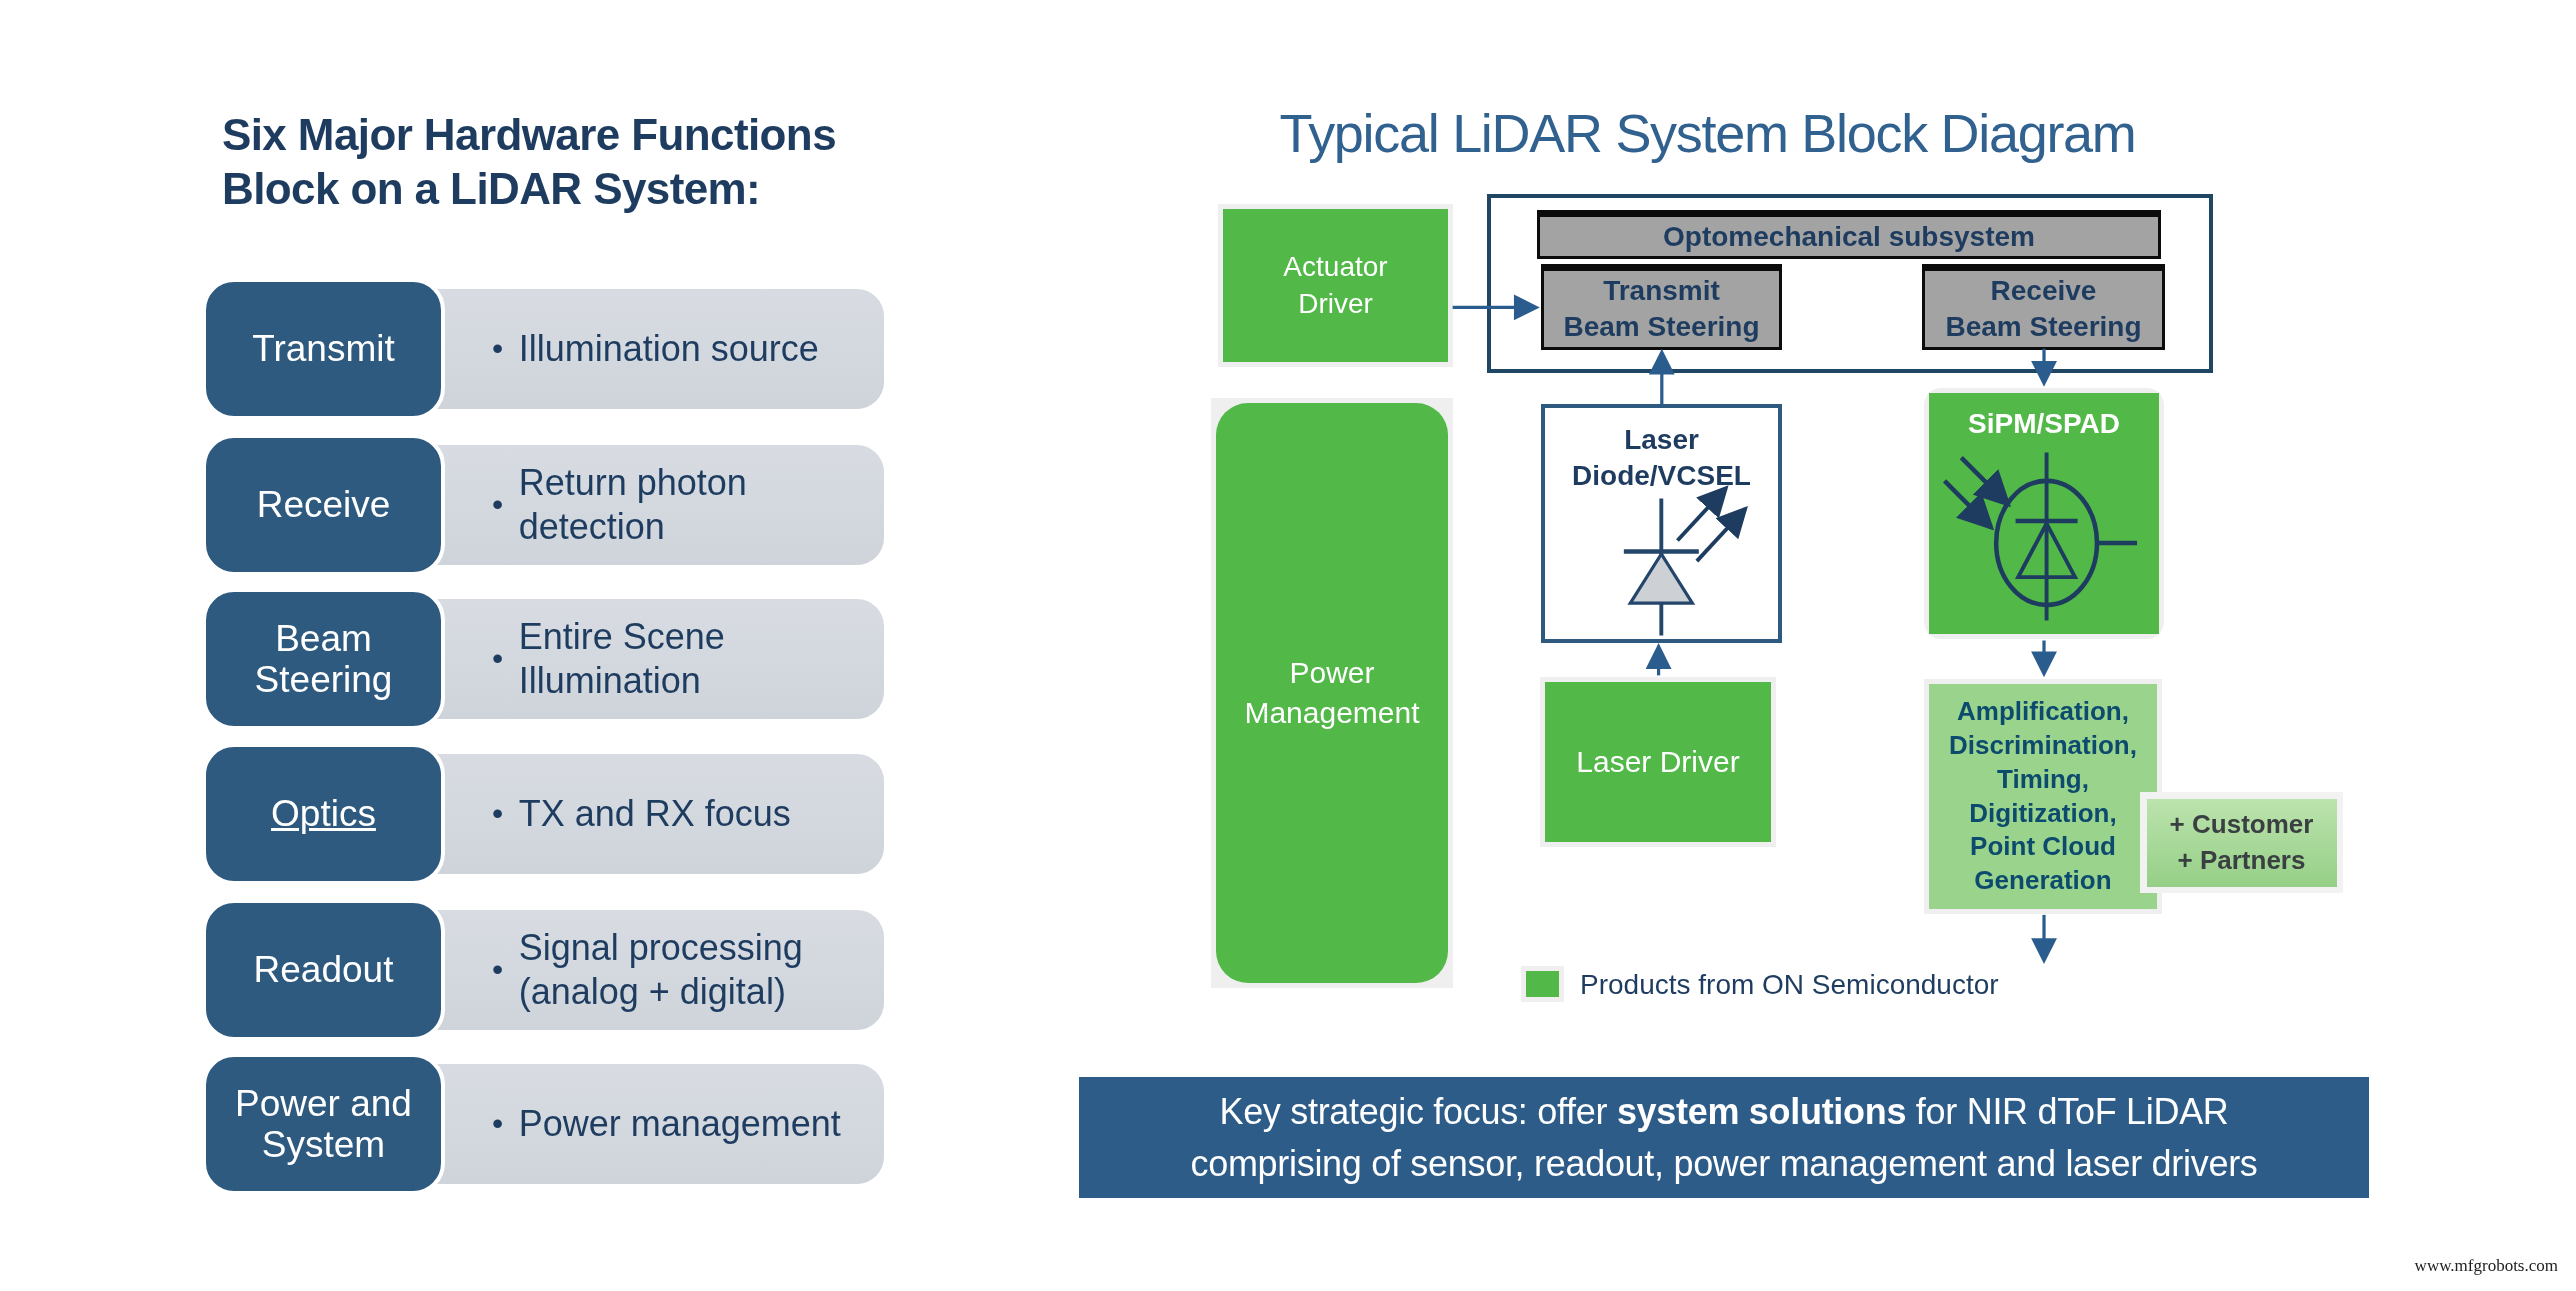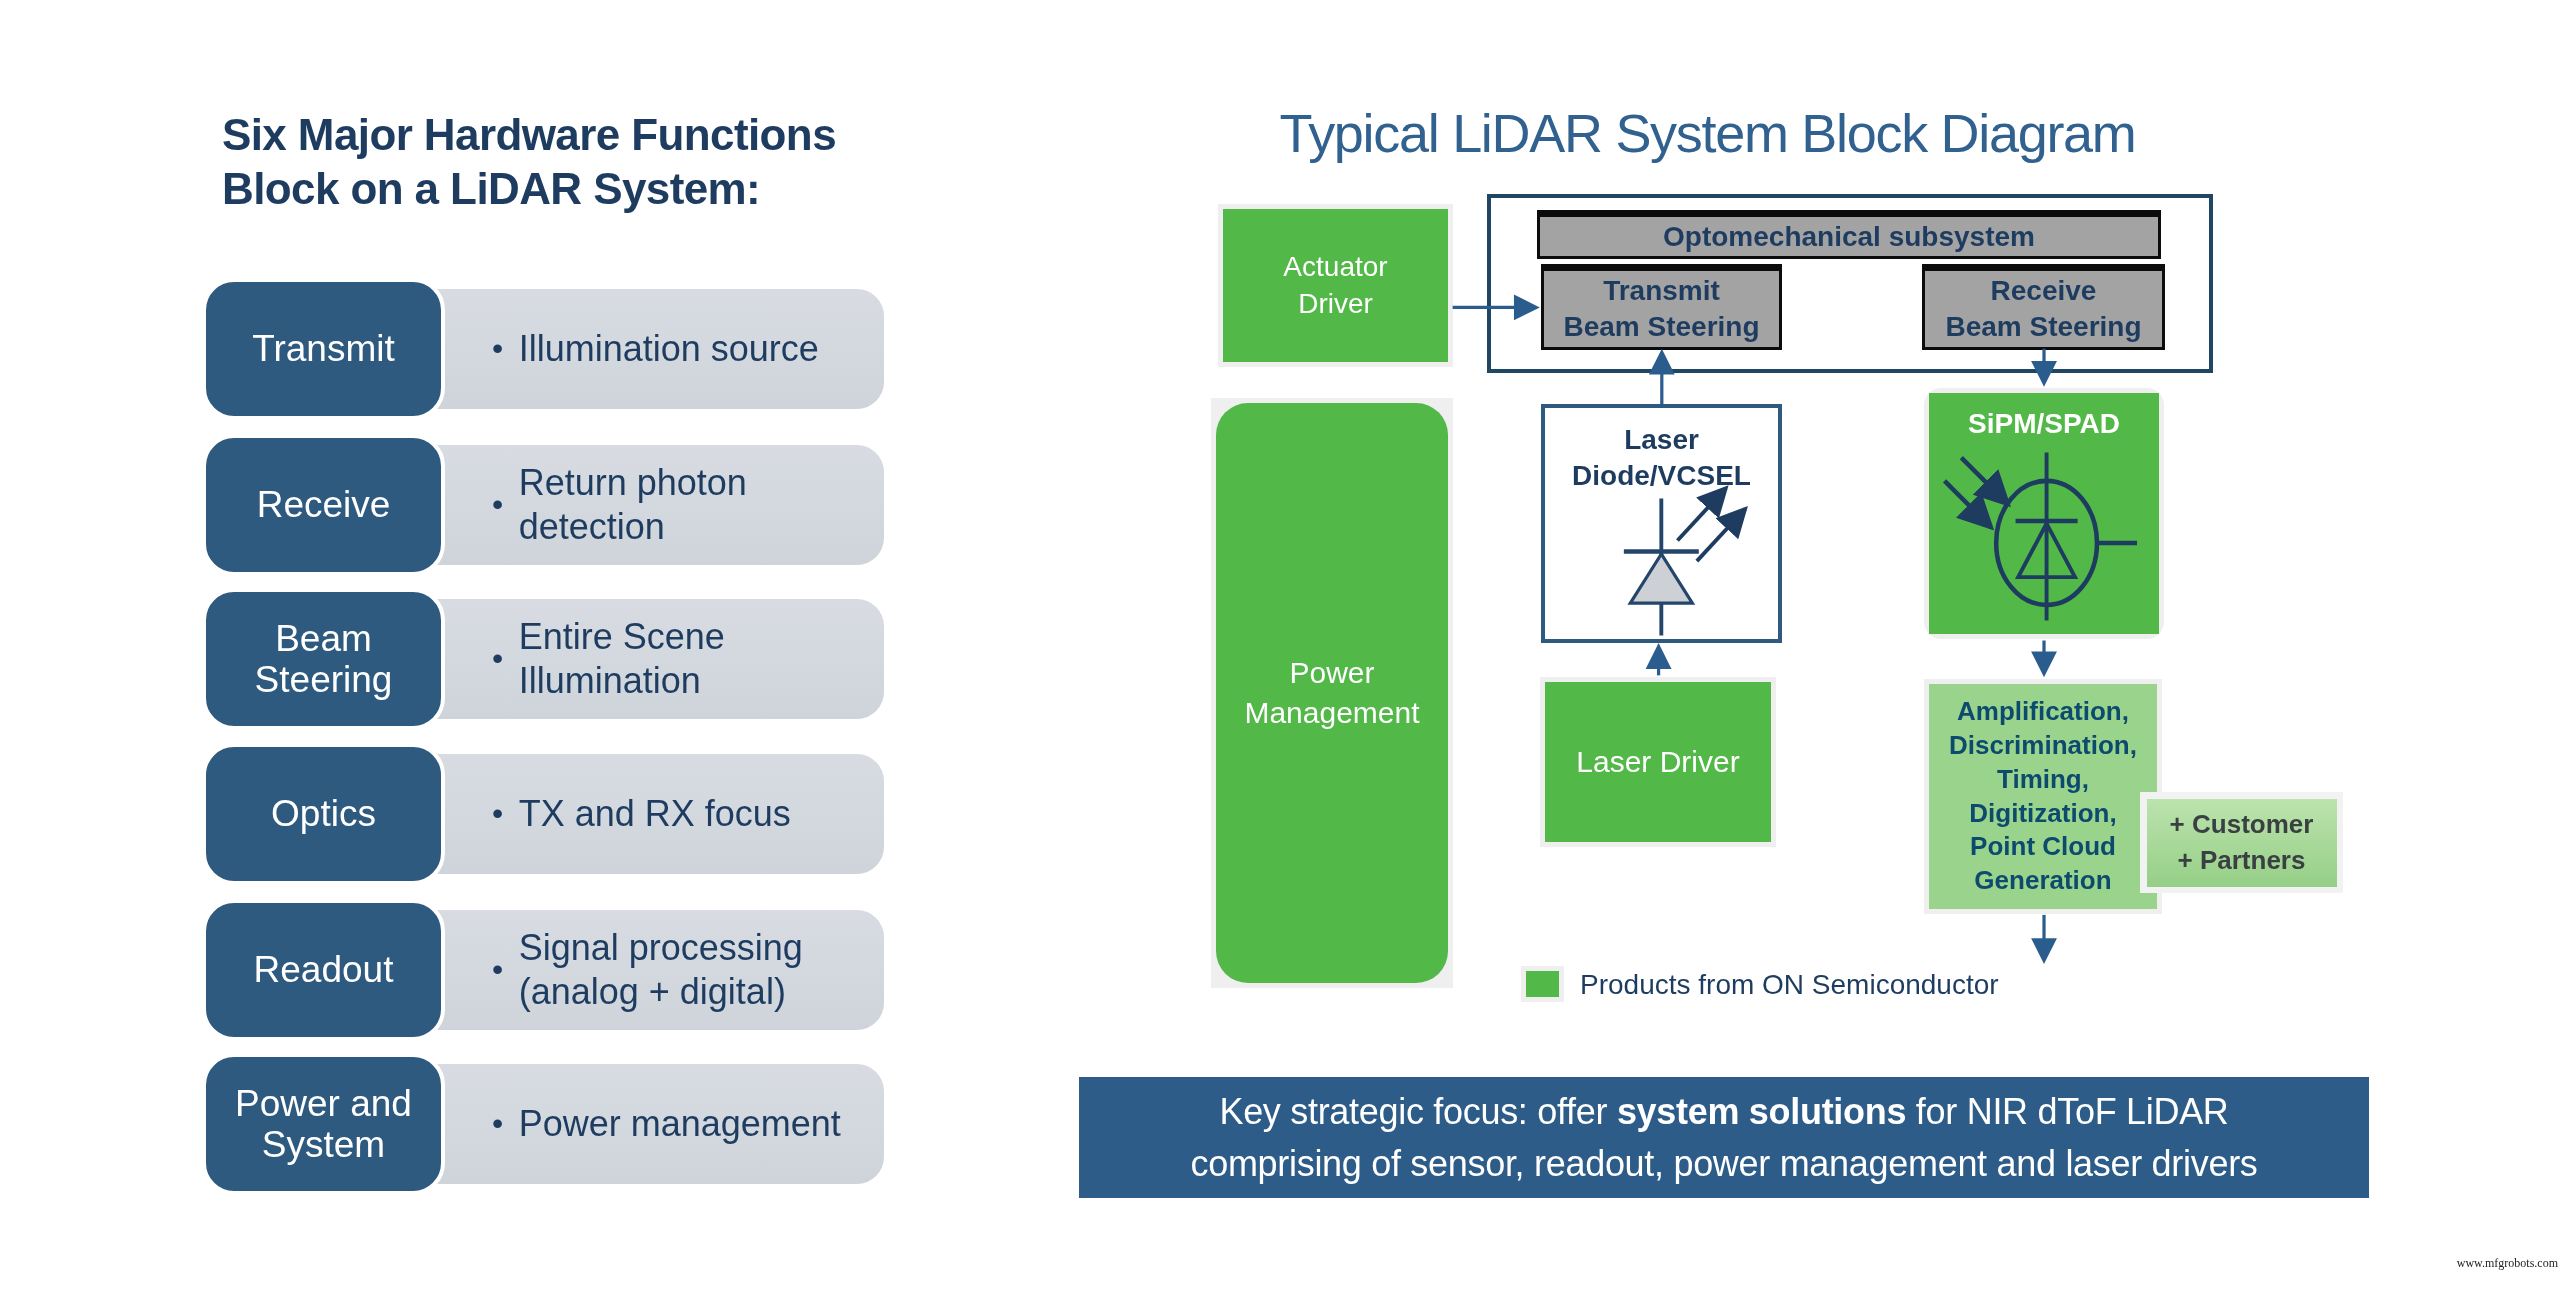--- a/index.html
+++ b/index.html
@@ -36,21 +36,21 @@
   .optomech-container{left:1487px;top:194px;width:726px;height:179px;
     border:4.5px solid #1f4662;background:#ffffff;box-sizing:border-box;}
   .blackbox{border:3.9px solid #0c0c0c;border-top-width:7px;background:#a3a3a3;
     box-sizing:border-box;color:#1e3c5f;font-weight:600;}
   .laserbox{left:1541px;top:404px;width:241px;height:239px;border:4.5px solid #2e5a80;
     background:#ffffff;box-sizing:border-box;}
   .legend-text{left:1580px;top:967px;width:581px;height:36px;display:flex;align-items:center;
     font-size:28px;color:#1e3c5f;}
   .banner{left:1079px;top:1077px;width:1290px;height:121px;background:#2e5c88;color:#ffffff;
     font-size:36px;line-height:1.42;letter-spacing:-0.3px;flex-direction:column;}
-  .footer-url{right:18px;top:1256px;font-family:"Liberation Serif",serif;font-size:12px;color:#222222;}
+  .footer-url{right:18px;top:1256px;font-family:"Liberation Serif",serif;font-size:17px;color:#222222;}
   svg{display:block;}
 </style>
 </head>
 <body>
 
 <div id="slide">
 
   <div class="abs left-title pre">Six Major Hardware Functions
 Block on a LiDAR System:</div>
 
@@ -72,21 +72,21 @@
   <div class="abs row-gray" style="top:599px;"></div>
   <div class="abs row-dark center pre" style="top:588px;">Beam
 Steering</div>
   <div class="abs row-desc" style="top:588px;">
     <span class="bullet">•</span>
     <span class="pre">Entire Scene
 Illumination</span>
   </div>
 
   <div class="abs row-gray" style="top:754px;"></div>
-  <div class="abs row-dark center pre" style="top:743px;">Optics</div>
+  <div class="abs row-dark center pre" style="top:743px;text-decoration:underline;">Optics</div>
   <div class="abs row-desc" style="top:743px;">
     <span class="bullet">•</span>
     <span class="pre">TX and RX focus</span>
   </div>
 
   <div class="abs row-gray" style="top:910px;"></div>
   <div class="abs row-dark center pre" style="top:899px;">Readout</div>
   <div class="abs row-desc" style="top:899px;">
     <span class="bullet">•</span>
     <span class="pre">Signal processing

